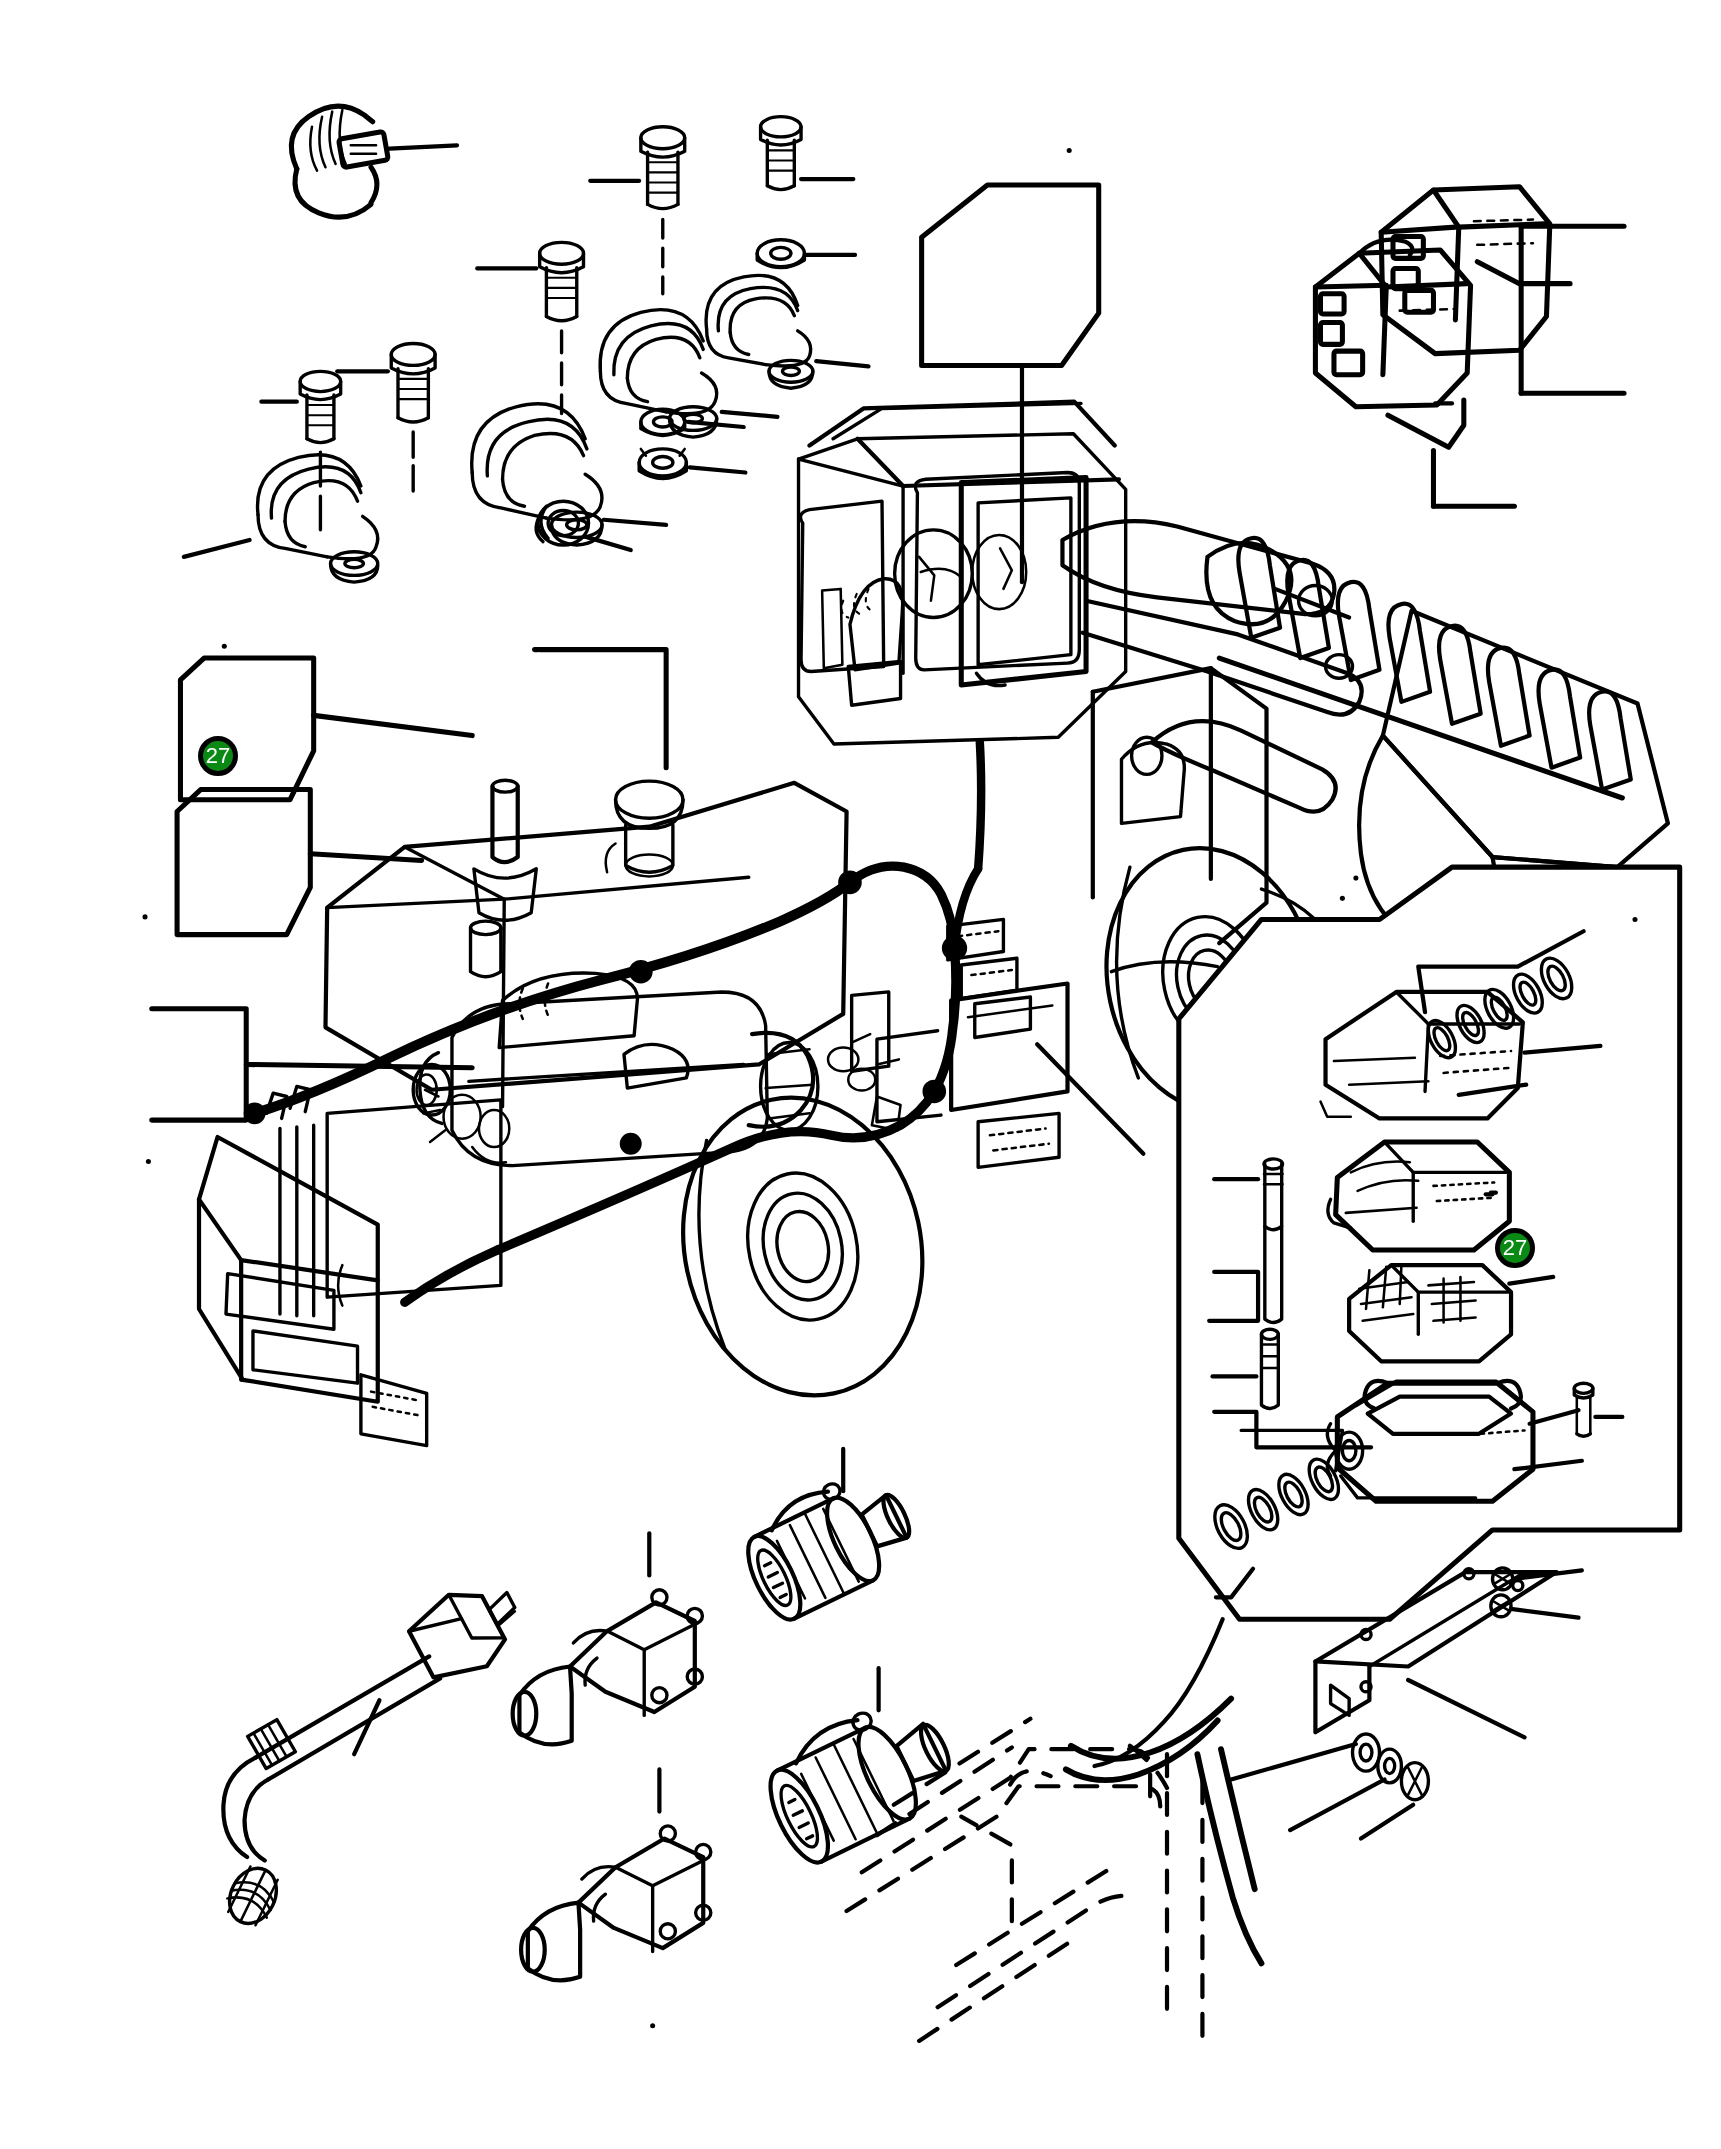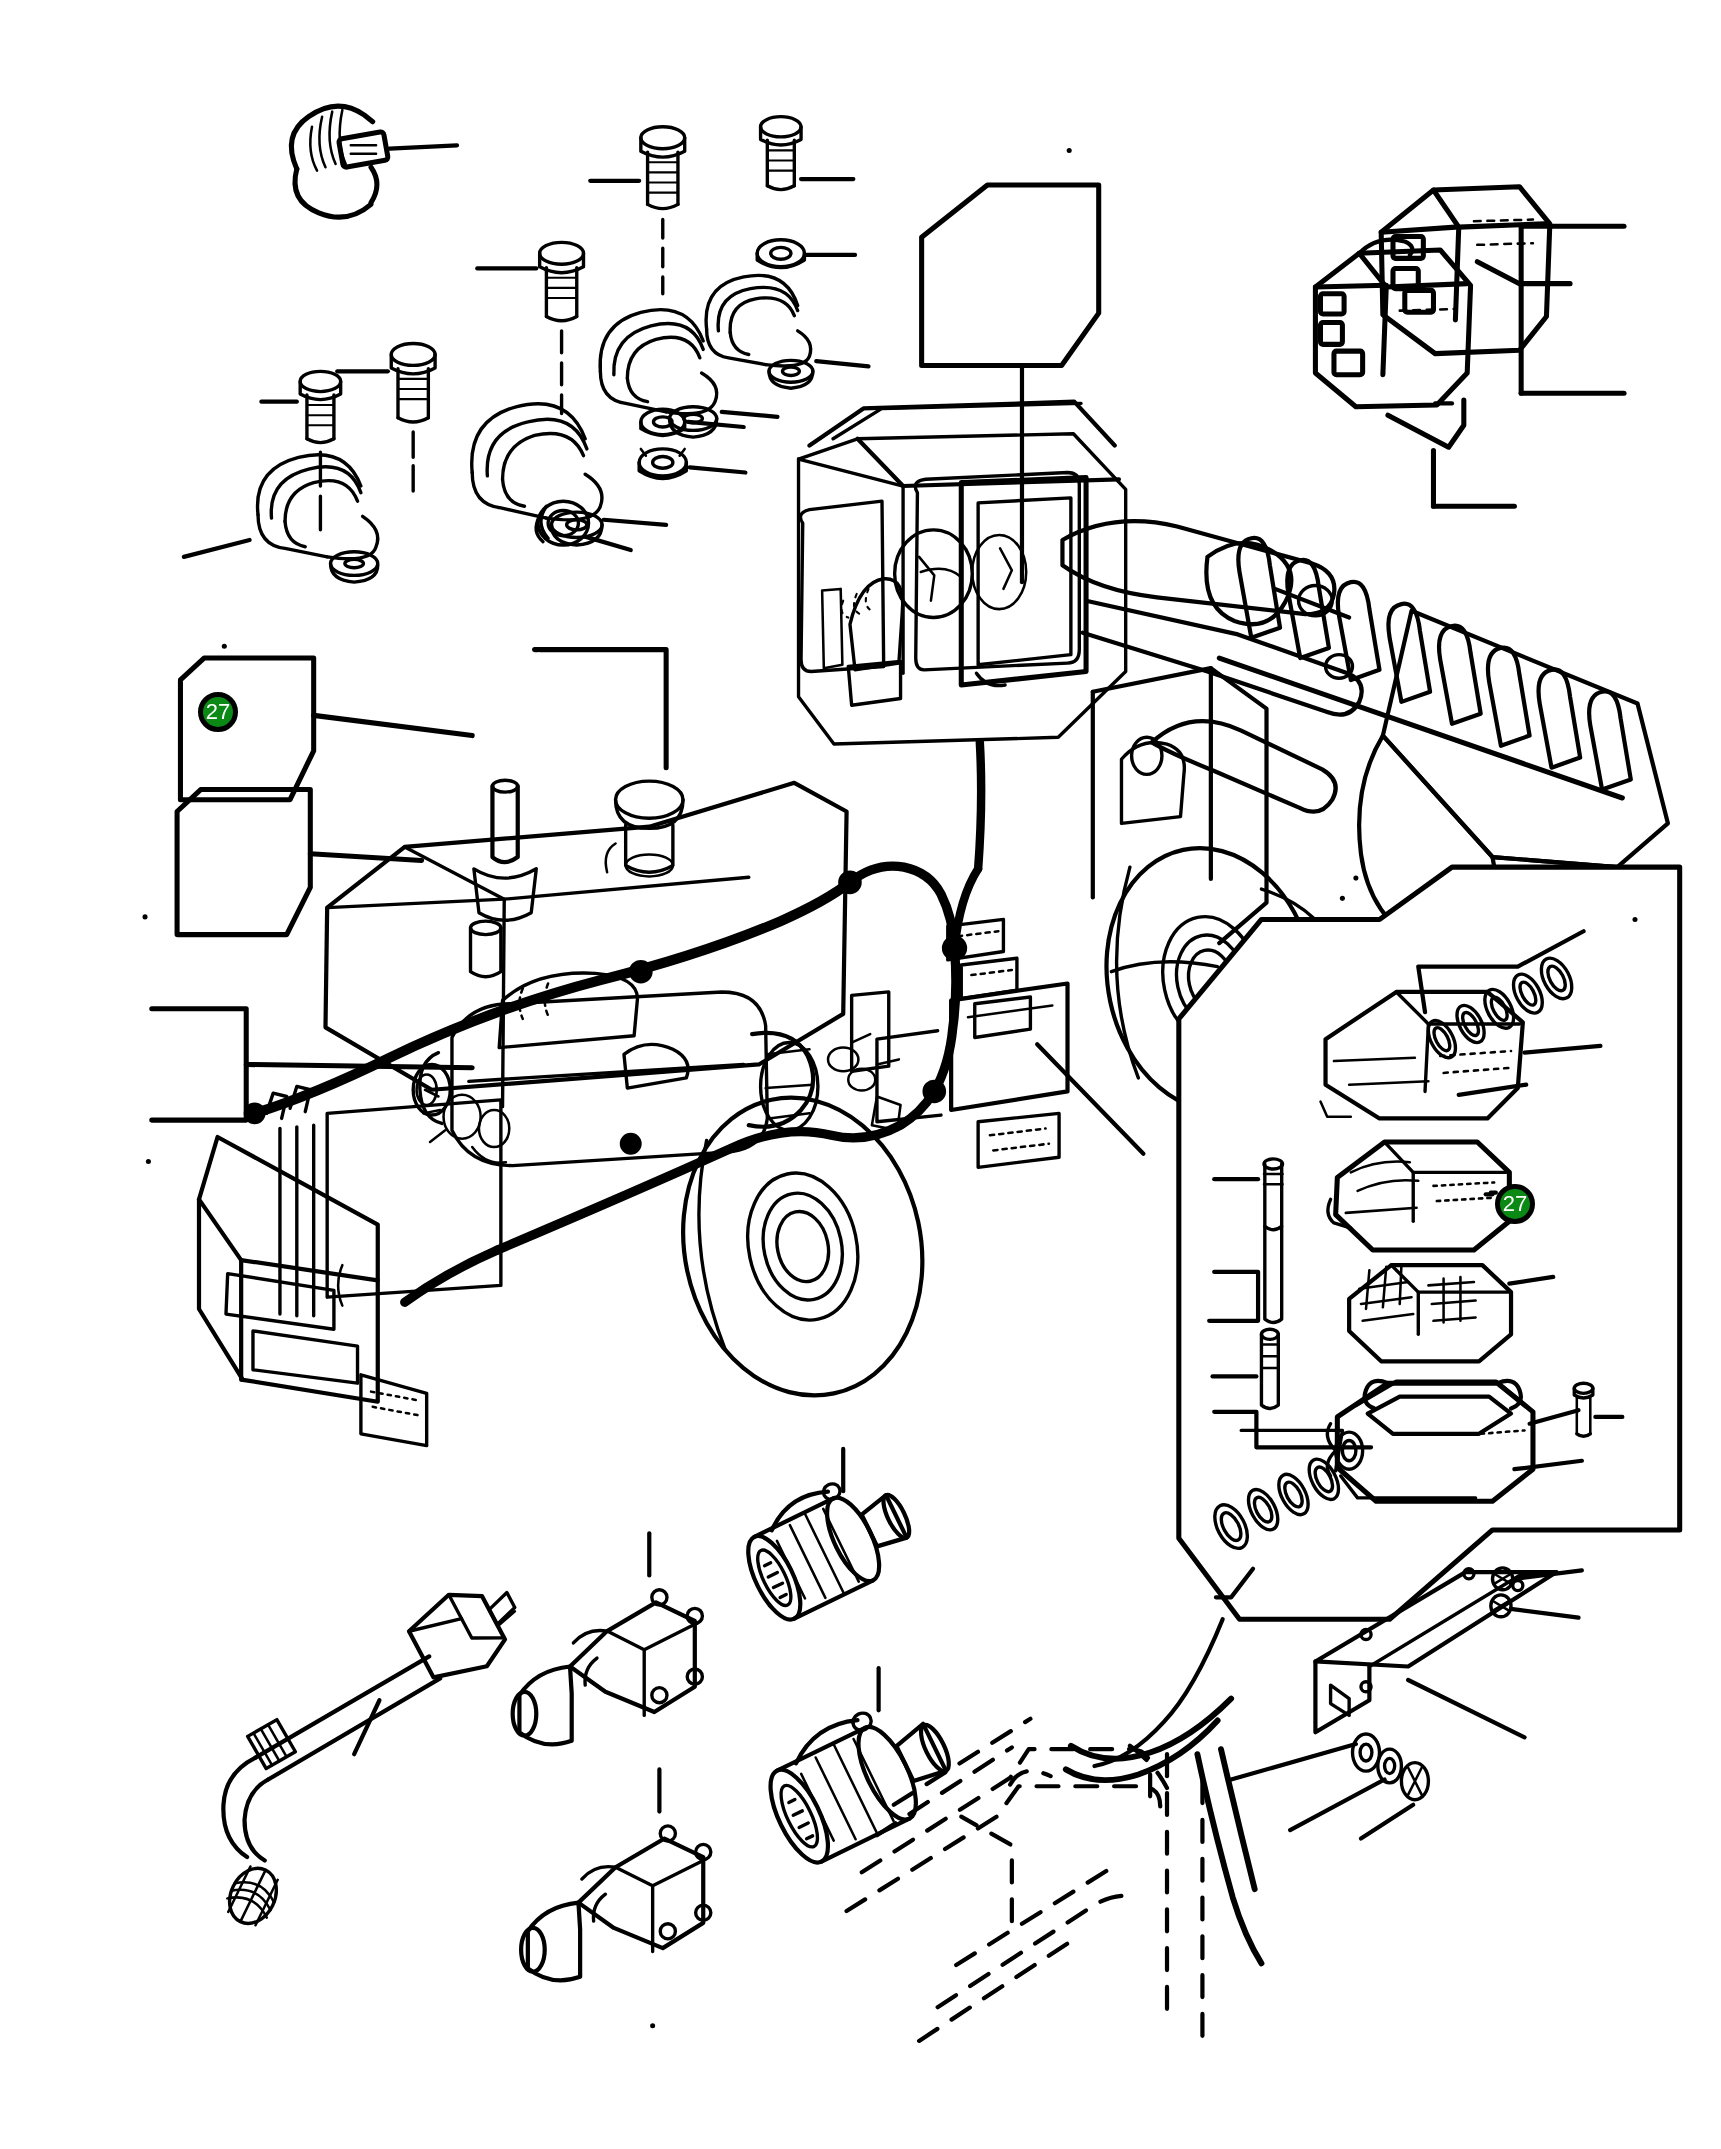--- a/index.html
+++ b/index.html
@@ -15,20 +15,21 @@
   .badge{
     position:absolute;
     border-radius:50%;
     display:flex;align-items:center;justify-content:center;
     color:#ffffff;
     font-family:"Liberation Sans",sans-serif;
     font-weight:400;
     line-height:1;
     user-select:none;
     box-sizing:border-box;
+    margin-top:44px;
   }
 </style>
 </head>
 <body>
 
 <div id="sheet">
 
   <svg id="art" viewBox="0 0 2041 2549" xmlns="http://www.w3.org/2000/svg">
     <rect x="0" y="0" width="2041" height="2549" fill="#ffffff"></rect>
 

